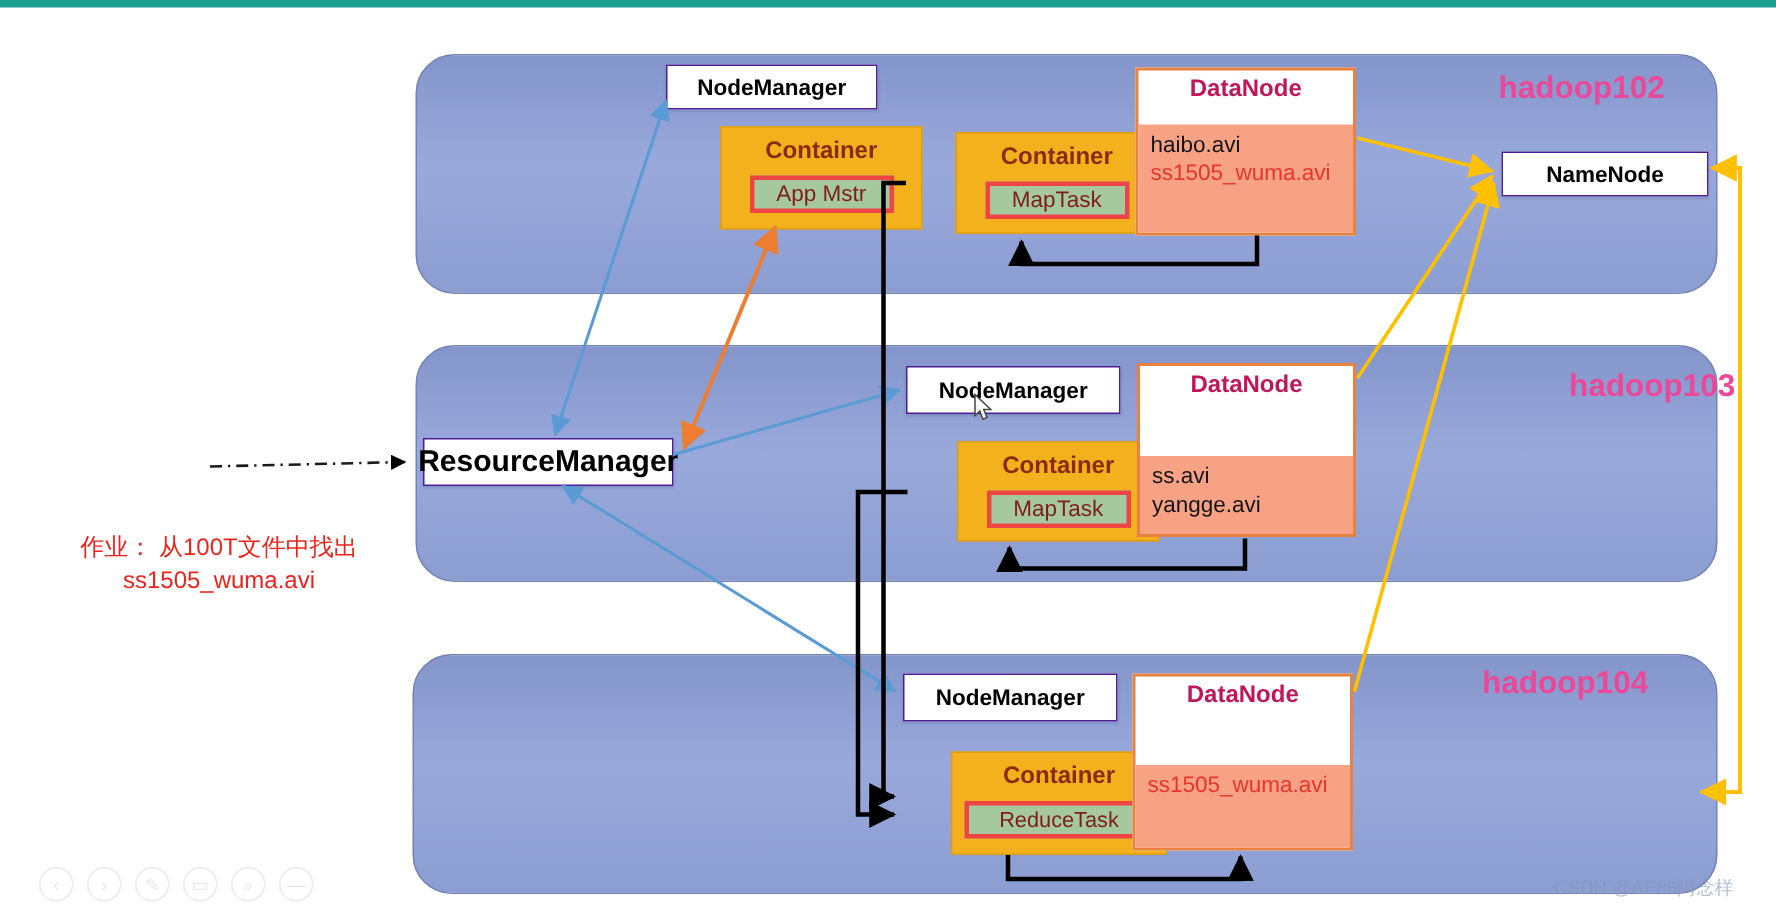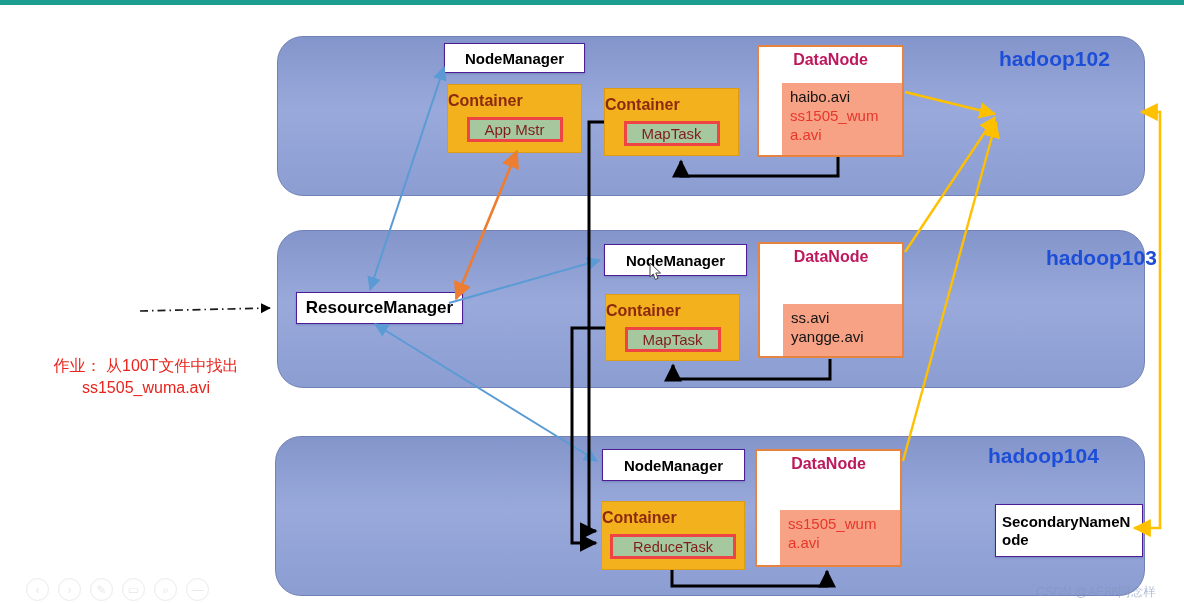--- a/index.html
+++ b/index.html
@@ -8,45 +8,45 @@
     font-family:"Liberation Sans","DejaVu Sans",sans-serif;background:#fff;
   }
   .topbar{position:absolute;left:0;top:0;width:100%;height:5px;background:#1b9e8f;}
   
   .group{
     position:absolute;border-radius:26px;
     background:linear-gradient(180deg,#8495cb 0%,#99a9db 46%,#8c9dd2 100%);
     border:1px solid #7282b5;
   }
   .group-title{
-    position:absolute;font-weight:bold;font-size:21px;color:#1d4ed8;white-space:nowrap;
+    position:absolute;font-weight:bold;font-size:21px;color:#ec4899;white-space:nowrap;
   }
   
   .white-box{
     position:absolute;background:#fff;border:1px solid #4c1d95;
     display:flex;align-items:center;justify-content:center;
     font-weight:bold;font-size:15px;color:#000;white-space:nowrap;
     box-shadow:0 1px 2px rgba(40,60,110,.25);
   }
   .white-box.wrap{white-space:normal;justify-content:flex-start;text-align:left;
     padding:2px 6px;line-height:1.18;word-break:break-all;}
   
   .datanode{
     position:absolute;background:#fff;border:2px solid #e8823f;box-sizing:border-box;
   }
   .dn-header{font-weight:bold;font-size:16px;color:#be185d;text-align:center;padding-top:4px;}
   .dn-body{
     position:absolute;left:0;right:0;bottom:0;background:#f7a285;
-    padding:5px 14px 4px 8px;font-size:15px;line-height:1.25;box-sizing:border-box;margin-left:23px;
+    padding:5px 14px 4px 8px;font-size:15px;line-height:1.25;box-sizing:border-box;
   }
   .file-black{color:#141414;}
   .file-red{color:#e8362b;word-break:break-all;}
   
   .container-box{
-    position:absolute;background:#f3b11d;border:1px solid #dd9c13;text-align:left;box-sizing:border-box;
+    position:absolute;background:#f3b11d;border:1px solid #dd9c13;text-align:center;box-sizing:border-box;margin-left:33px;
   }
   .container-label{font-weight:bold;font-size:16px;color:#8c2a10;margin-top:7px;}
   .task-box{
     margin:7px auto 0;width:96px;height:25px;background:#a6c89f;border:3px solid #ef4444;
     display:flex;align-items:center;justify-content:center;font-size:15px;color:#7f1d1d;box-sizing:border-box;
   }
   .task-box.wide{width:126px;font-size:14.5px;}
   
   .client{
     position:absolute;left:40px;top:285px;width:97px;height:54px;border-radius:50%;
@@ -93,22 +93,23 @@
     <div class="container-label">Container</div>
     <div class="task-box">MapTask</div>
   </div>
   <div class="datanode" style="left:757px;top:45px;width:147px;height:112px;">
     <div class="dn-header">DataNode</div>
     <div class="dn-body" style="height:72px;">
       <div class="file-black">haibo.avi</div>
       <div class="file-red">ss1505_wuma.avi</div>
     </div>
   </div>
+  <div class="white-box" style="left:1001px;top:101px;width:136px;height:28px;">NameNode</div>
 
-  <div class="white-box" style="left:296px;top:292px;width:165px;height:30px;font-size:17px;">ResourceManager</div>
+  <div class="white-box" style="left:282px;top:292px;width:165px;height:30px;font-size:20px;">ResourceManager</div>
   <div class="white-box" style="left:604px;top:244px;width:141px;height:30px;">NodeManager</div>
   <div class="container-box" style="left:605px;top:294px;width:135px;height:67px;">
     <div class="container-label">Container</div>
     <div class="task-box">MapTask</div>
   </div>
   <div class="datanode" style="left:758px;top:242px;width:146px;height:116px;">
     <div class="dn-header">DataNode</div>
     <div class="dn-body" style="height:52px;">
       <div class="file-black">ss.avi</div>
       <div class="file-black">yangge.avi</div>
@@ -119,21 +120,20 @@
   <div class="container-box" style="left:601px;top:501px;width:144px;height:69px;">
     <div class="container-label">Container</div>
     <div class="task-box wide">ReduceTask</div>
   </div>
   <div class="datanode" style="left:755px;top:449px;width:147px;height:118px;">
     <div class="dn-header">DataNode</div>
     <div class="dn-body" style="height:55px;">
       <div class="file-red">ss1505_wuma.avi</div>
     </div>
   </div>
-  <div class="white-box wrap" style="left:995px;top:504px;width:134px;height:47px;">SecondaryNameNode</div>
 
   <div class="job-note">
     <div>作业： 从100T文件中找出</div>
     <div>ss1505_wuma.avi</div>
   </div>
 
   <svg class="connectors" width="1184" height="604">
     <defs>
       <marker id="mBlue" markerWidth="8" markerHeight="8" refX="6.5" refY="3.5" orient="auto-start-reverse">
         <path d="M0,0 L7,3.5 L0,7 Z" fill="#5b9bd5"></path>

